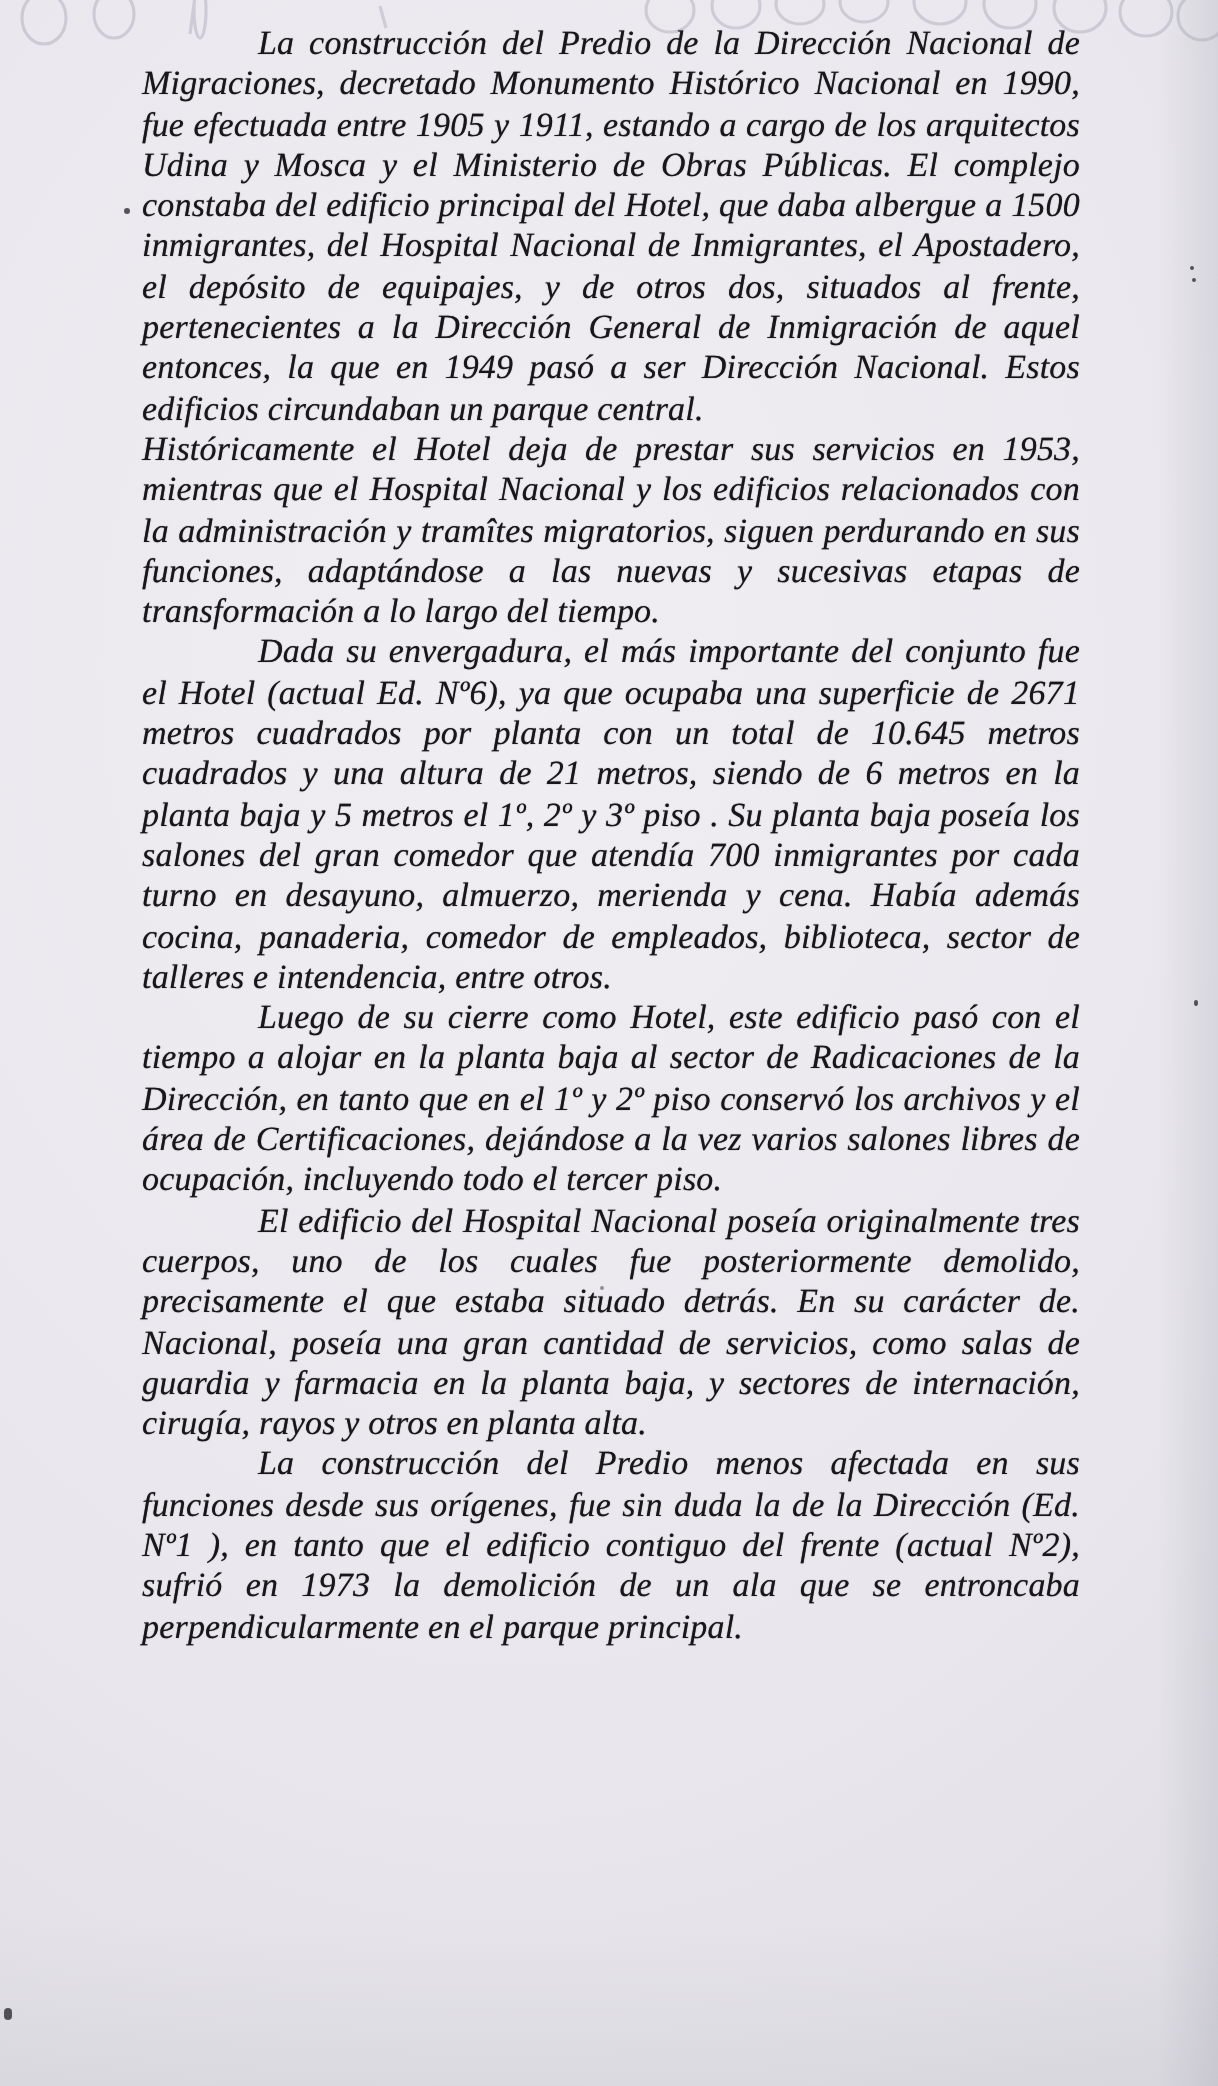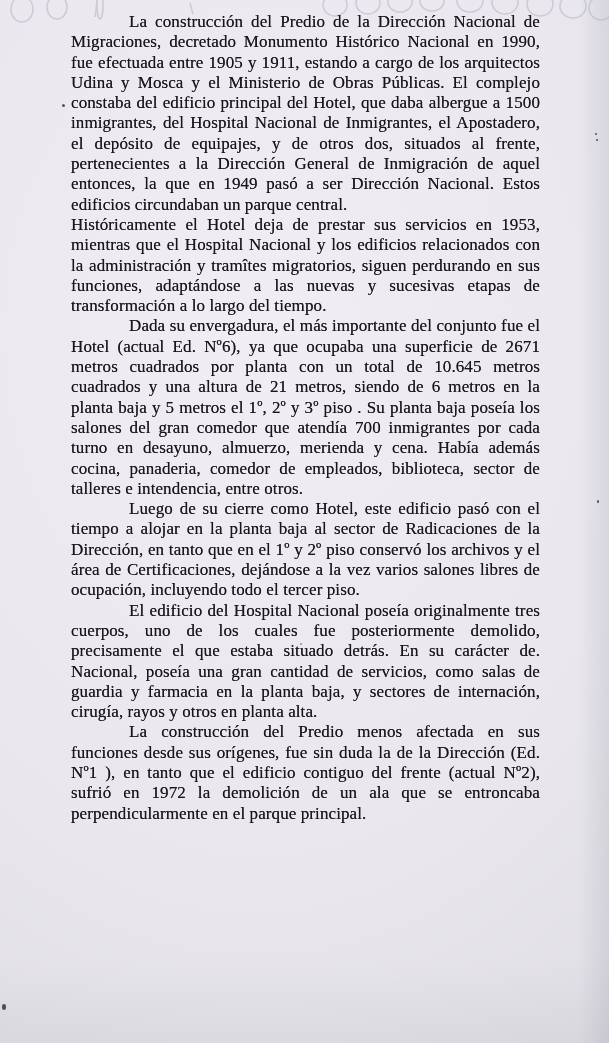--- a/index.html
+++ b/index.html
@@ -10,20 +10,21 @@
     position: relative;
     font-family: "Liberation Serif", "DejaVu Serif", serif;
     background:
       linear-gradient(to left, rgba(140,140,155,0.20), rgba(140,140,155,0) 5%),
       linear-gradient(to top, rgba(140,140,155,0.10), rgba(140,140,155,0) 8%),
       radial-gradient(125% 95% at 42% 32%, var(--paper, #f0eef3) 0%, #e9e7ed 55%, #dbdae0 100%);
   }
   .scan {
     position: absolute;
     inset: 0;
+    font-style: italic;
   }
   .top-marks {
     position: absolute;
     top: 0; left: 0;
     pointer-events: none;
   }
   .text-block {
     position: absolute;
     top: 12px;
     left: 71px;
@@ -77,21 +78,21 @@
       <ellipse cx="601" cy="8" rx="12" ry="12"></ellipse>
     </g>
   </svg>
 
   <div class="text-block">
     <p class="para">La construcción del Predio de la Dirección Nacional de Migraciones, decretado Monumento Histórico Nacional en 1990, fue efectuada entre 1905 y 1911, estando a cargo de los arquitectos Udina y Mosca y el Ministerio de Obras Públicas. El complejo constaba del edificio principal del Hotel, que daba albergue a 1500 inmigrantes, del Hospital Nacional de Inmigrantes, el Apostadero, el depósito de equipajes, y de otros dos, situados al frente, pertenecientes a la Dirección General de Inmigración de aquel entonces, la que en 1949 pasó a ser Dirección Nacional. Estos edificios circundaban un parque central.</p>
     <p class="para noindent">Históricamente el Hotel deja de prestar sus servicios en 1953, mientras que el Hospital Nacional y los edificios relacionados con la administración y tramîtes migratorios, siguen perdurando en sus funciones, adaptándose a las nuevas y sucesivas etapas de transformación a lo largo del tiempo.</p>
     <p class="para">Dada su envergadura, el más importante del conjunto fue el Hotel (actual Ed. Nº6),  ya que ocupaba una superficie de 2671 metros cuadrados por planta con un total de 10.645 metros cuadrados y una altura de 21 metros, siendo de 6 metros en la planta baja y 5 metros el 1º, 2º y 3º piso . Su planta baja poseía los salones del gran comedor que atendía 700 inmigrantes por cada turno en desayuno, almuerzo, merienda y cena. Había además cocina, panaderia, comedor de empleados, biblioteca, sector de talleres e intendencia, entre otros.</p>
     <p class="para">Luego de su cierre como Hotel, este edificio pasó con el tiempo a alojar en la planta baja al sector de Radicaciones de la Dirección, en tanto que en el 1º y 2º piso conservó los archivos y el área de Certificaciones, dejándose a la vez varios salones libres de ocupación, incluyendo todo el tercer piso.</p>
     <p class="para">El edificio del Hospital Nacional poseía originalmente tres cuerpos, uno de los cuales fue posteriormente demolido, precisamente el que estaba situado detrás. En su carácter de. Nacional, poseía una gran cantidad de servicios, como salas de guardia y farmacia en la planta baja, y sectores de internación, cirugía, rayos y otros en planta alta.</p>
-    <p class="para">La construcción del Predio menos afectada en sus funciones desde sus orígenes, fue sin duda la de la Dirección (Ed. Nº1 ), en tanto que el edificio contiguo del frente (actual Nº2), sufrió en 1972 la demolición de un ala que se entroncaba perpendicularmente en el parque principal.</p>
+    <p class="para">La construcción del Predio menos afectada en sus funciones desde sus orígenes, fue sin duda la de la Dirección (Ed. Nº1 ), en tanto que el edificio contiguo del frente (actual Nº2), sufrió en 1973 la demolición de un ala que se entroncaba perpendicularmente en el parque principal.</p>
   </div>
 
   <div class="speck s1"></div>
   <div class="speck s2"></div>
   <div class="speck s3"></div>
   <div class="speck s4"></div>
   <div class="speck s5"></div>
   <div class="speck s6"></div>
   <div class="speck s7"></div>
   <div class="speck s8"></div>

